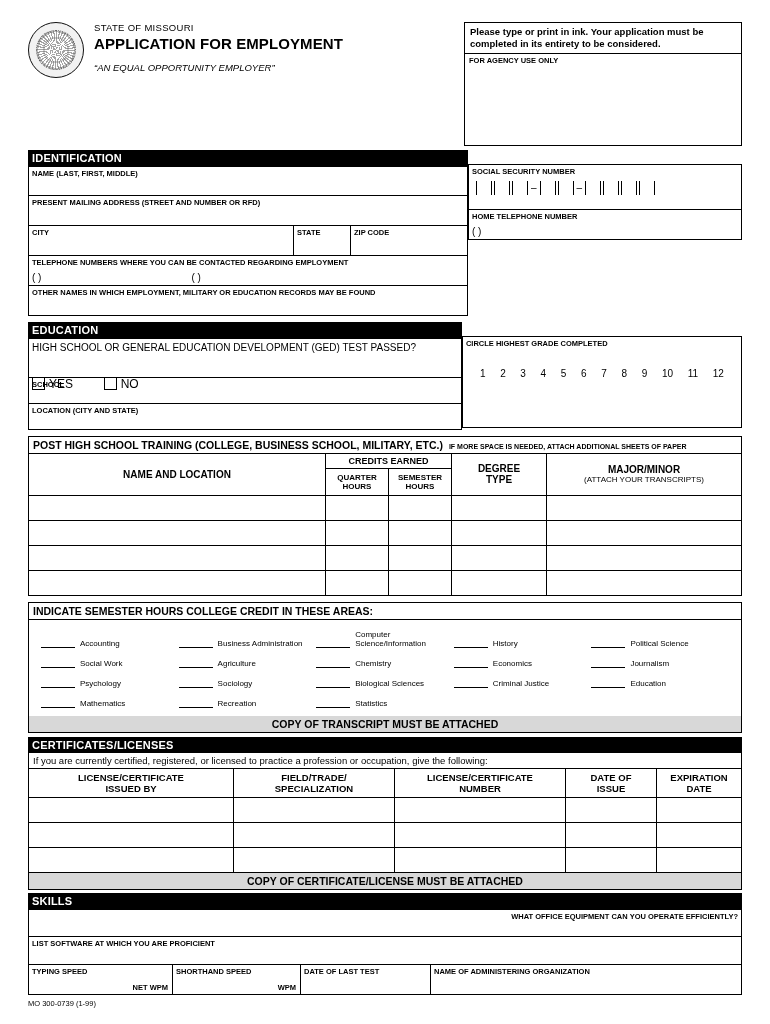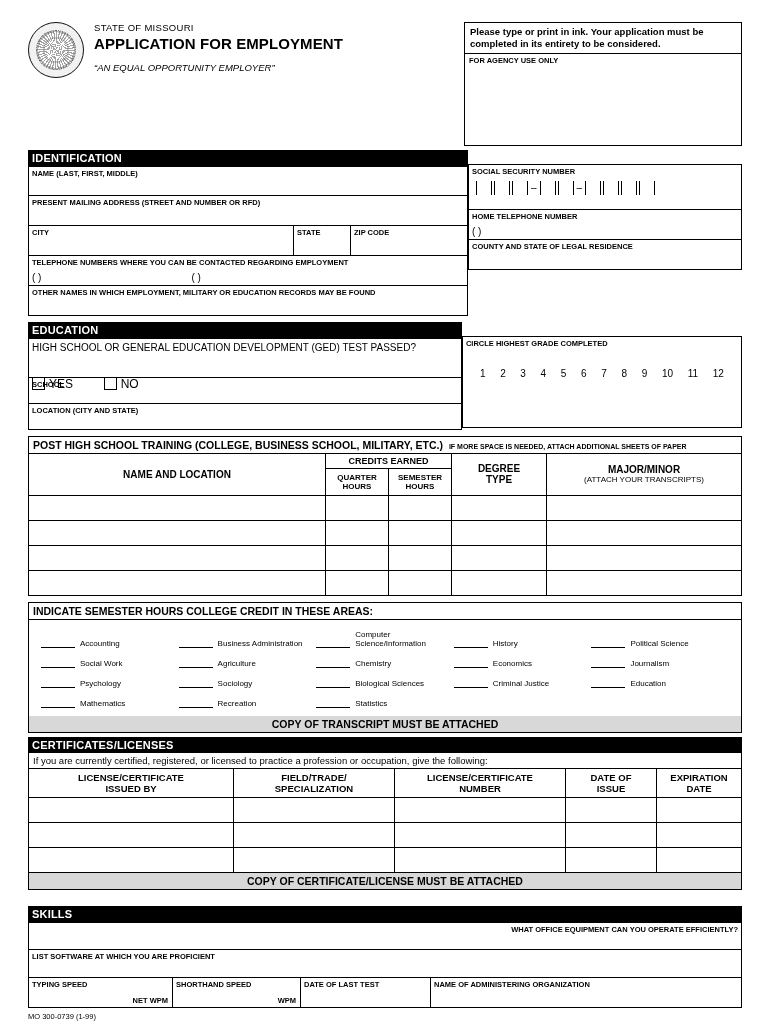--- a/index.html
+++ b/index.html
@@ -180,23 +180,20 @@
           <span class="ssn-dash">–</span>
           <span class="ssn-box"></span>
           <span class="ssn-box"></span>
           <span class="ssn-box"></span>
           <span class="ssn-box"></span>
         </div>
       </div>
       <div class="cell last" style="height:30px;">
         <div class="lbl-b">HOME TELEPHONE NUMBER</div>
         <div style="font-size:10px; margin-top:5px;">(          )</div>
-      </div>
-      <div class="cell last" style="height:30px;">
-        <div class="lbl-b">COUNTY AND STATE OF LEGAL RESIDENCE</div>
       </div>
     </div>
   </div>
 
   <div style="display:flex; margin-top:6px;">
     <div style="width:440px;">
       <div class="bar">EDUCATION</div>
       <div class="cell last topline" style="height:40px; padding-top:3px;">
         <div style="font-size:10px;">HIGH SCHOOL OR GENERAL EDUCATION DEVELOPMENT (GED) TEST PASSED?</div>
         <div style="margin-top:24px; font-size:12px;">
@@ -418,21 +415,21 @@
       <td style="height:24px;"></td>
       <td></td>
       <td></td>
       <td></td>
       <td></td>
     </tr>
   </tbody>
     </table>
   <div class="graybar" style="border-top:none;">COPY OF CERTIFICATE/LICENSE MUST BE ATTACHED</div>
 
-  <div class="bar" style="margin-top:16px;">SKILLS</div>
+  <div class="bar" style="margin-top:3px;">SKILLS</div>
   <div class="cell last topline" style="height:28px;text-align:right;">
     <div class="lbl-b">WHAT OFFICE EQUIPMENT CAN YOU OPERATE EFFICIENTLY?</div>
   </div>
   <div class="cell last" style="height:28px;">
     <div class="lbl-b">LIST SOFTWARE AT WHICH YOU ARE PROFICIENT</div>
   </div>
   <div style="display:flex;">
     <div class="cell" style="width:144px; height:30px;">
       <div class="lbl-b">TYPING SPEED</div>
       <div style="position:absolute; right:4px; bottom:2px; font-size:7.5px; font-weight:bold;">NET WPM</div>

